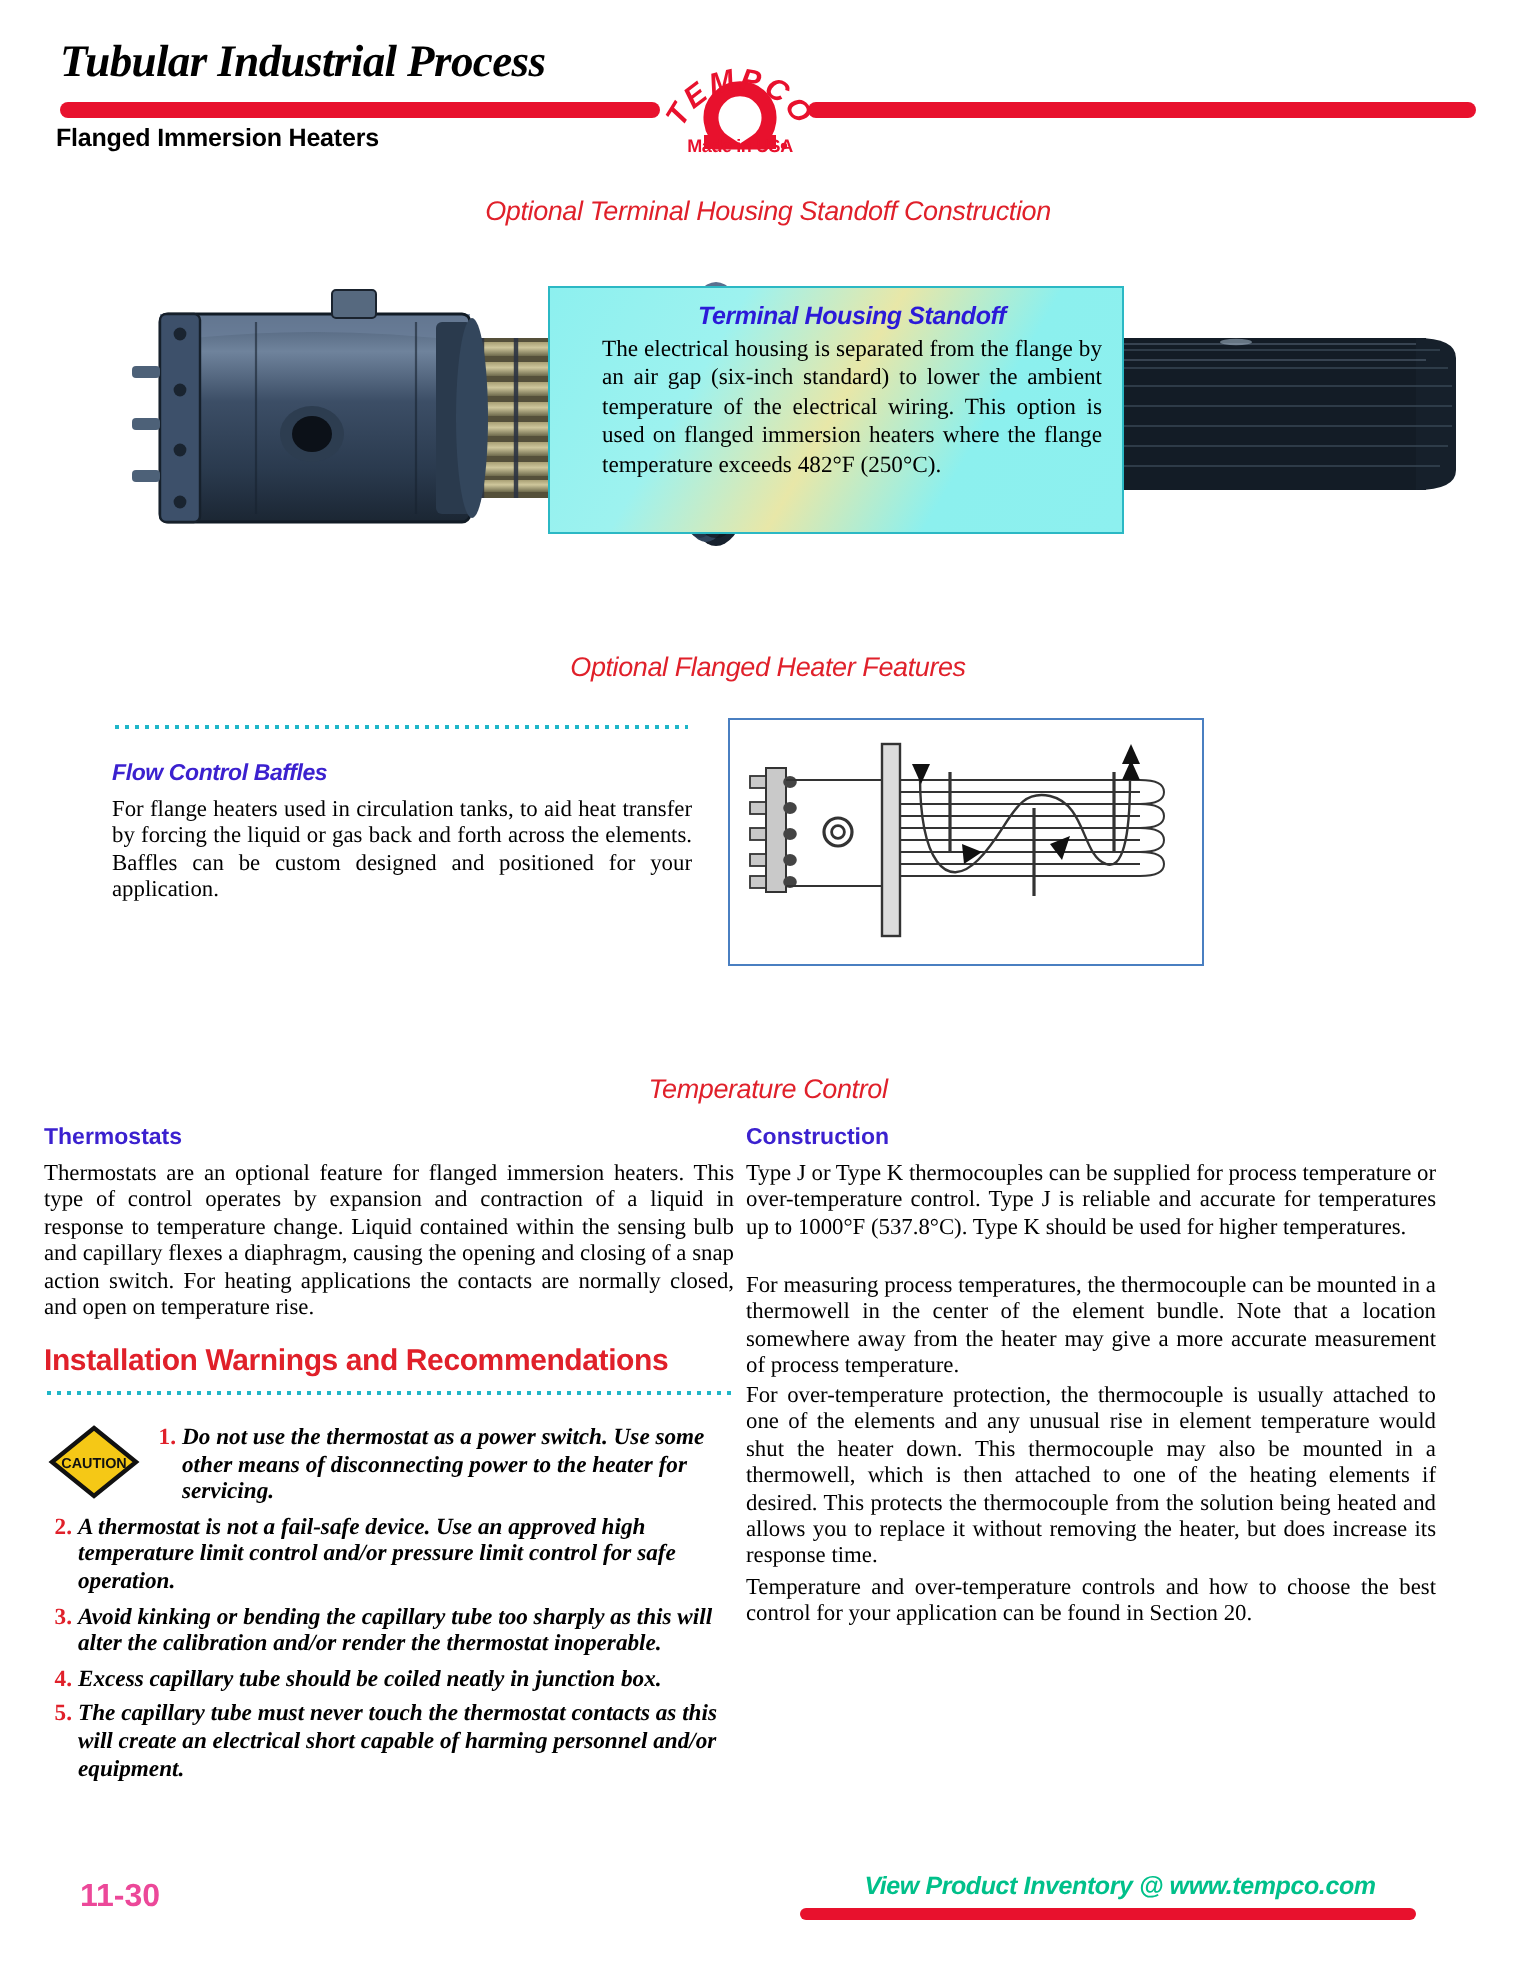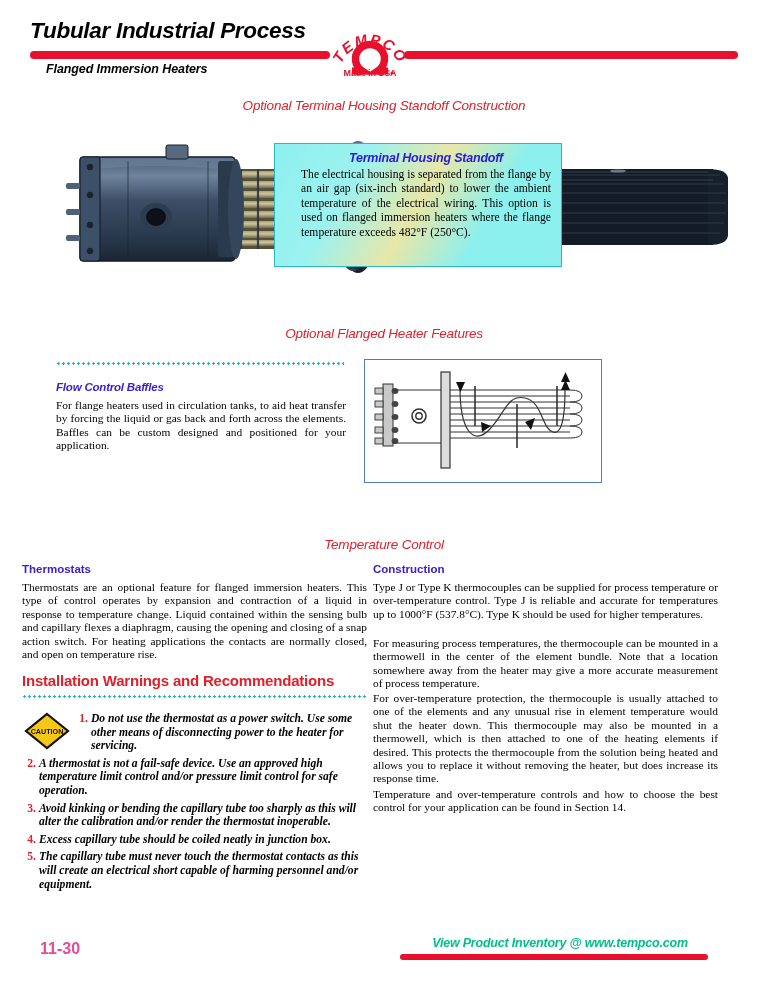--- a/index.html
+++ b/index.html
@@ -7,28 +7,28 @@
     width: 768px; height: 994px;
     background: #ffffff;
     font-family: "Liberation Serif", serif;
     overflow: hidden;
   }
   .page { position: relative; width: 768px; height: 994px; background:#fff; }
 
   
   .hdr-title {
     position:absolute; left:30px; top:18px;
-    font-family:Liberation Sans, sans-serif;
+    font-family:Liberation Serif, serif;
     font-weight:bold; font-style:italic;
     font-size:22.5px; color:#000; letter-spacing:-0.3px;
   }
   .hdr-sub {
-    position:absolute; left:46px; top:62px;
-    font-family:"Liberation Sans", sans-serif;
-    font-weight:bold; font-size:12.5px; color:#000; letter-spacing:-0.1px;font-style:italic;
+    position:absolute; left:28px; top:62px;
+    font-family:"Liberation Sans", sans-serif;
+    font-weight:bold; font-size:12.5px; color:#000; letter-spacing:-0.1px;
   }
   .hdr-bar-l {
     position:absolute; left:30px; top:51px; width:300px; height:8px;
     background:#e8112d; border-radius:4px;
   }
   .hdr-bar-r {
     position:absolute; left:404px; top:51px; width:334px; height:8px;
     background:#e8112d; border-radius:4px;
   }
 
@@ -432,19 +432,19 @@
   </div>
 
   <div class="colhead" style="left:373px; top:563px;">Construction</div>
 
   <div class="body-txt" style="left:373px; top:581px; width:345px;">Type J or Type K thermocouples can be supplied for process temperature or over-temperature control. Type J is reliable and accurate for temperatures up to 1000°F (537.8°C). Type K should be used for higher temperatures.</div>
 
   <div class="body-txt" style="left:373px; top:637px; width:345px;">For measuring process temperatures, the thermocouple can be mounted in a thermowell in the center of the element bundle. Note that a location somewhere away from the heater may give a more accurate measurement of process temperature.</div>
 
   <div class="body-txt" style="left:373px; top:692px; width:345px;">For over-temperature protection, the thermocouple is usually attached to one of the elements and any unusual rise in element temperature would shut the heater down. This thermocouple may also be mounted in a thermowell, which is then attached to one of the heating elements if desired. This protects the thermocouple from the solution being heated and allows you to replace it without removing the heater, but does increase its response time.</div>
 
-  <div class="body-txt" style="left:373px; top:788px; width:345px;">Temperature and over-temperature controls and how to choose the best control for your application can be found in Section 14.</div>
+  <div class="body-txt" style="left:373px; top:788px; width:345px;">Temperature and over-temperature controls and how to choose the best control for your application can be found in Section 20.</div>
 
   <div class="pagenum">11-30</div>
   <div class="foot-link">View Product Inventory @ www.tempco.com</div>
   <div class="foot-bar"></div>
 
 </div>
 
 </body></html>

